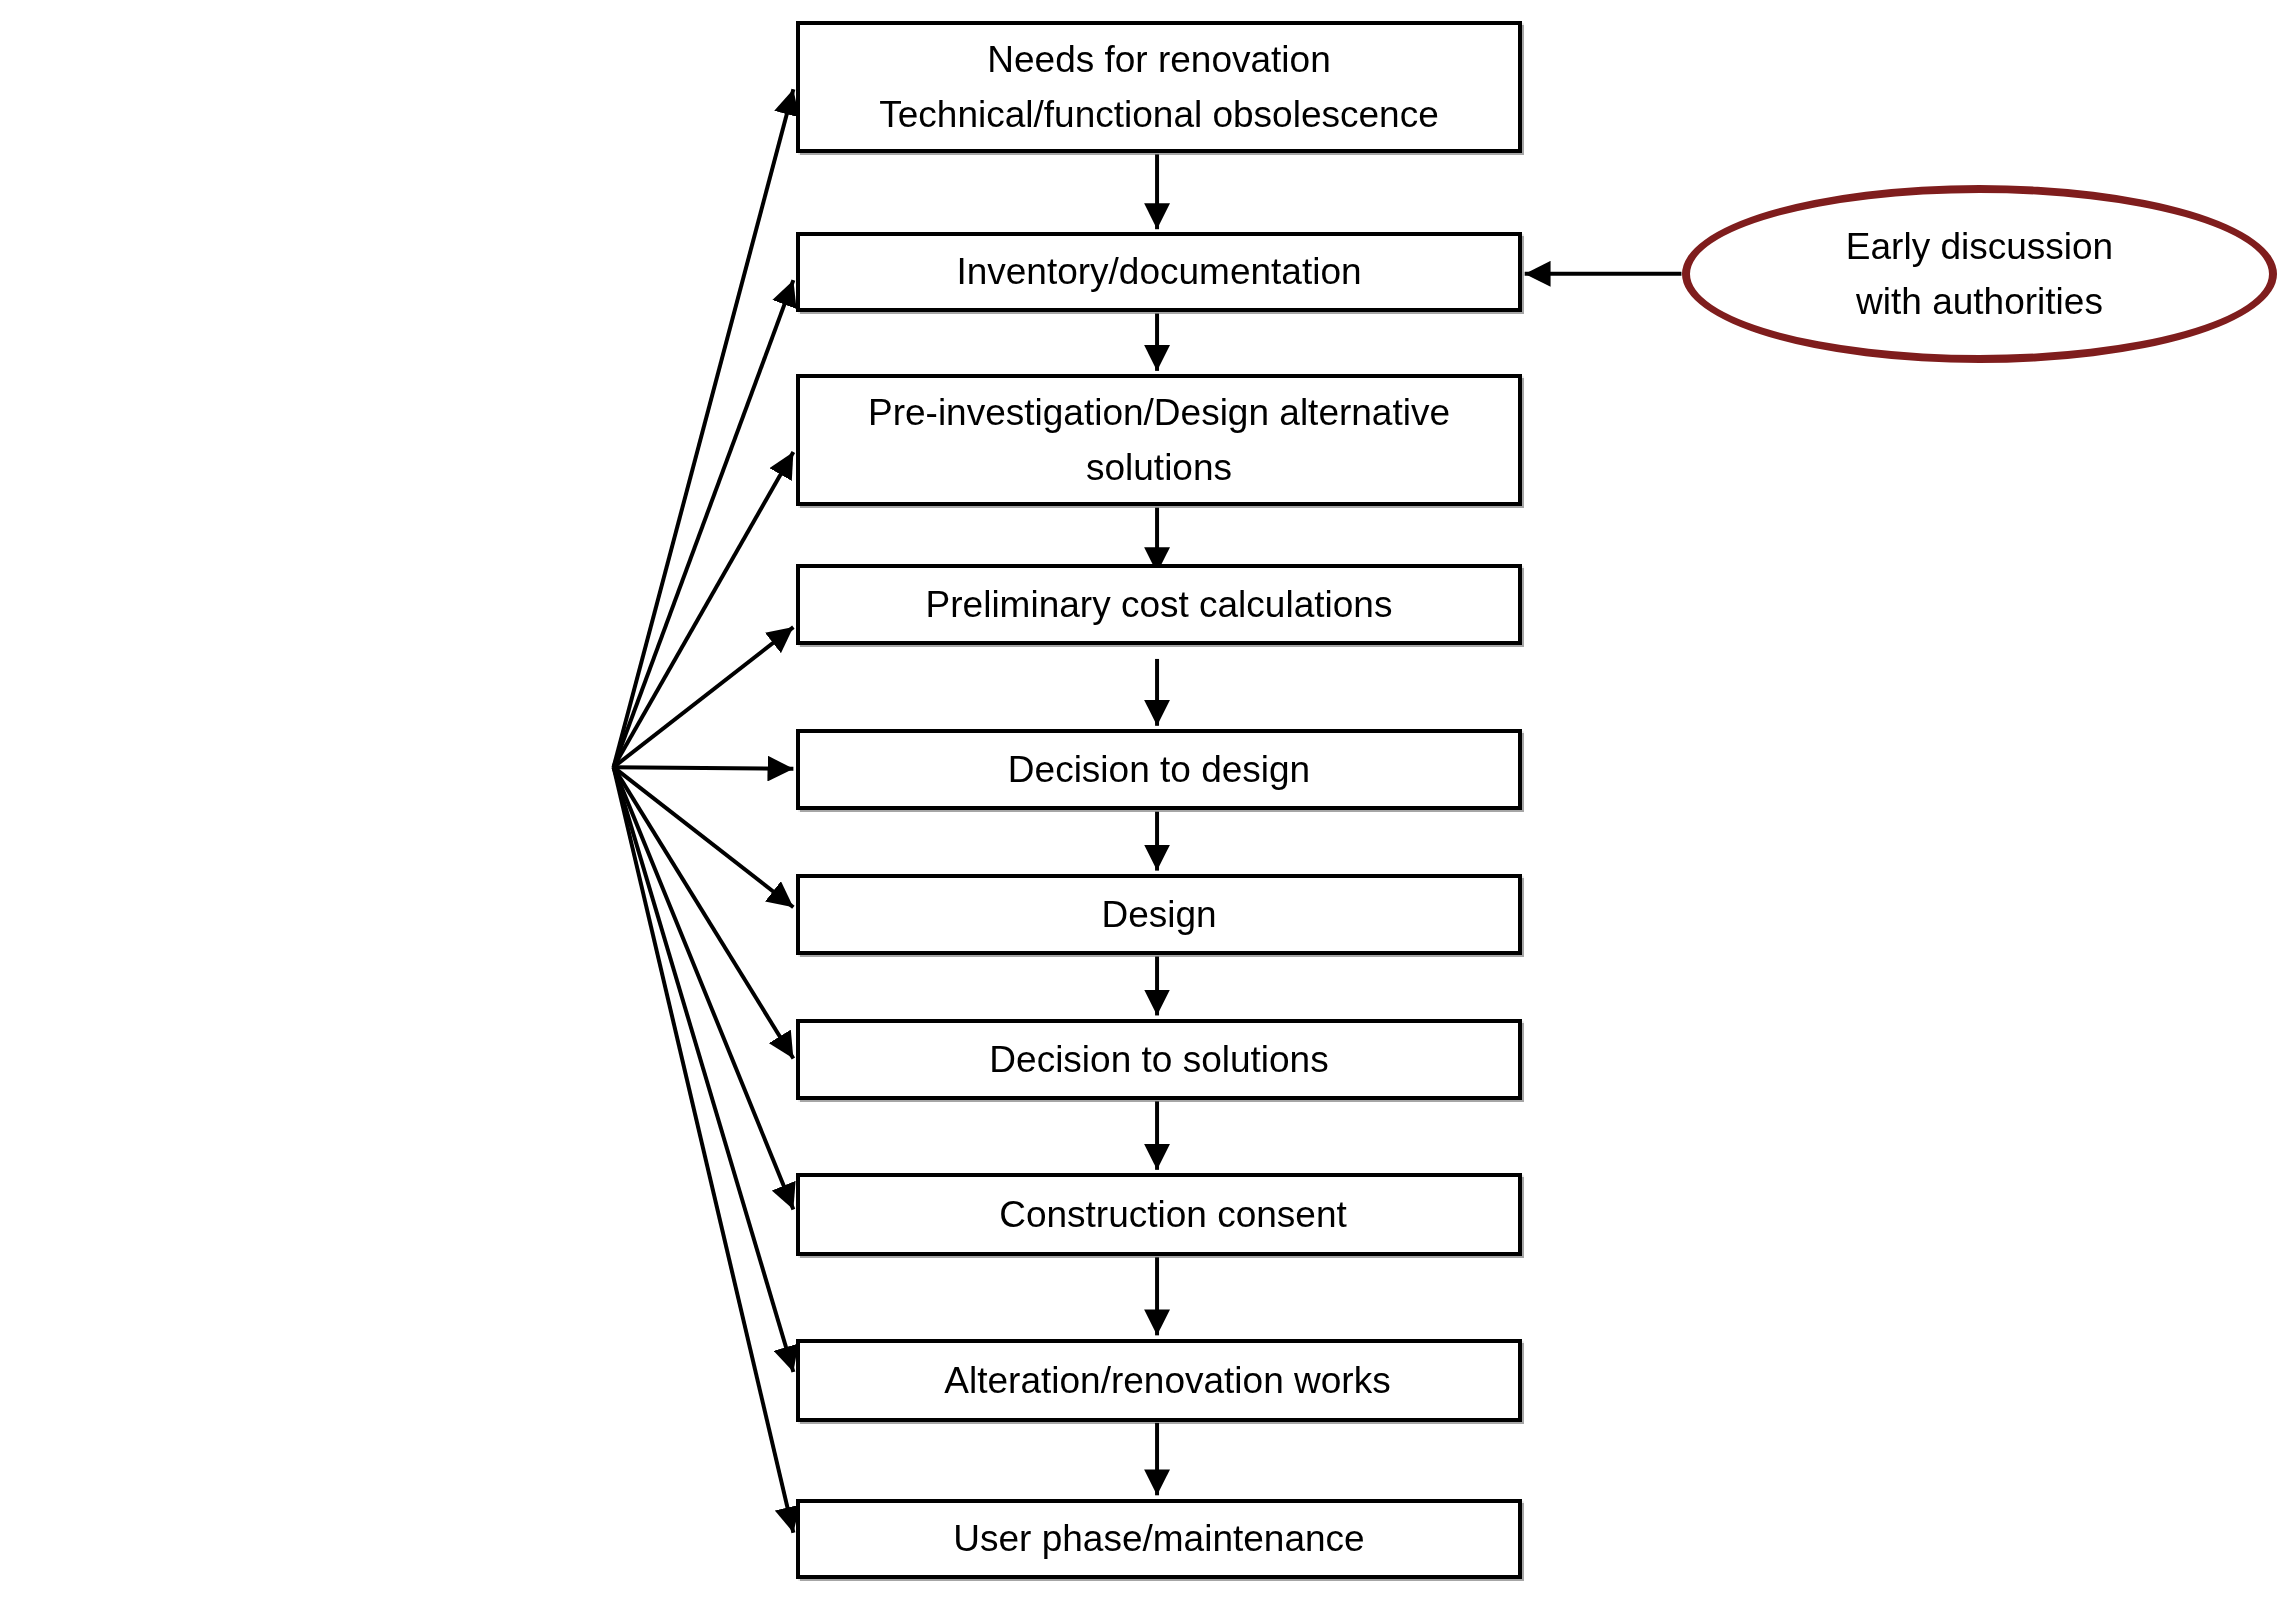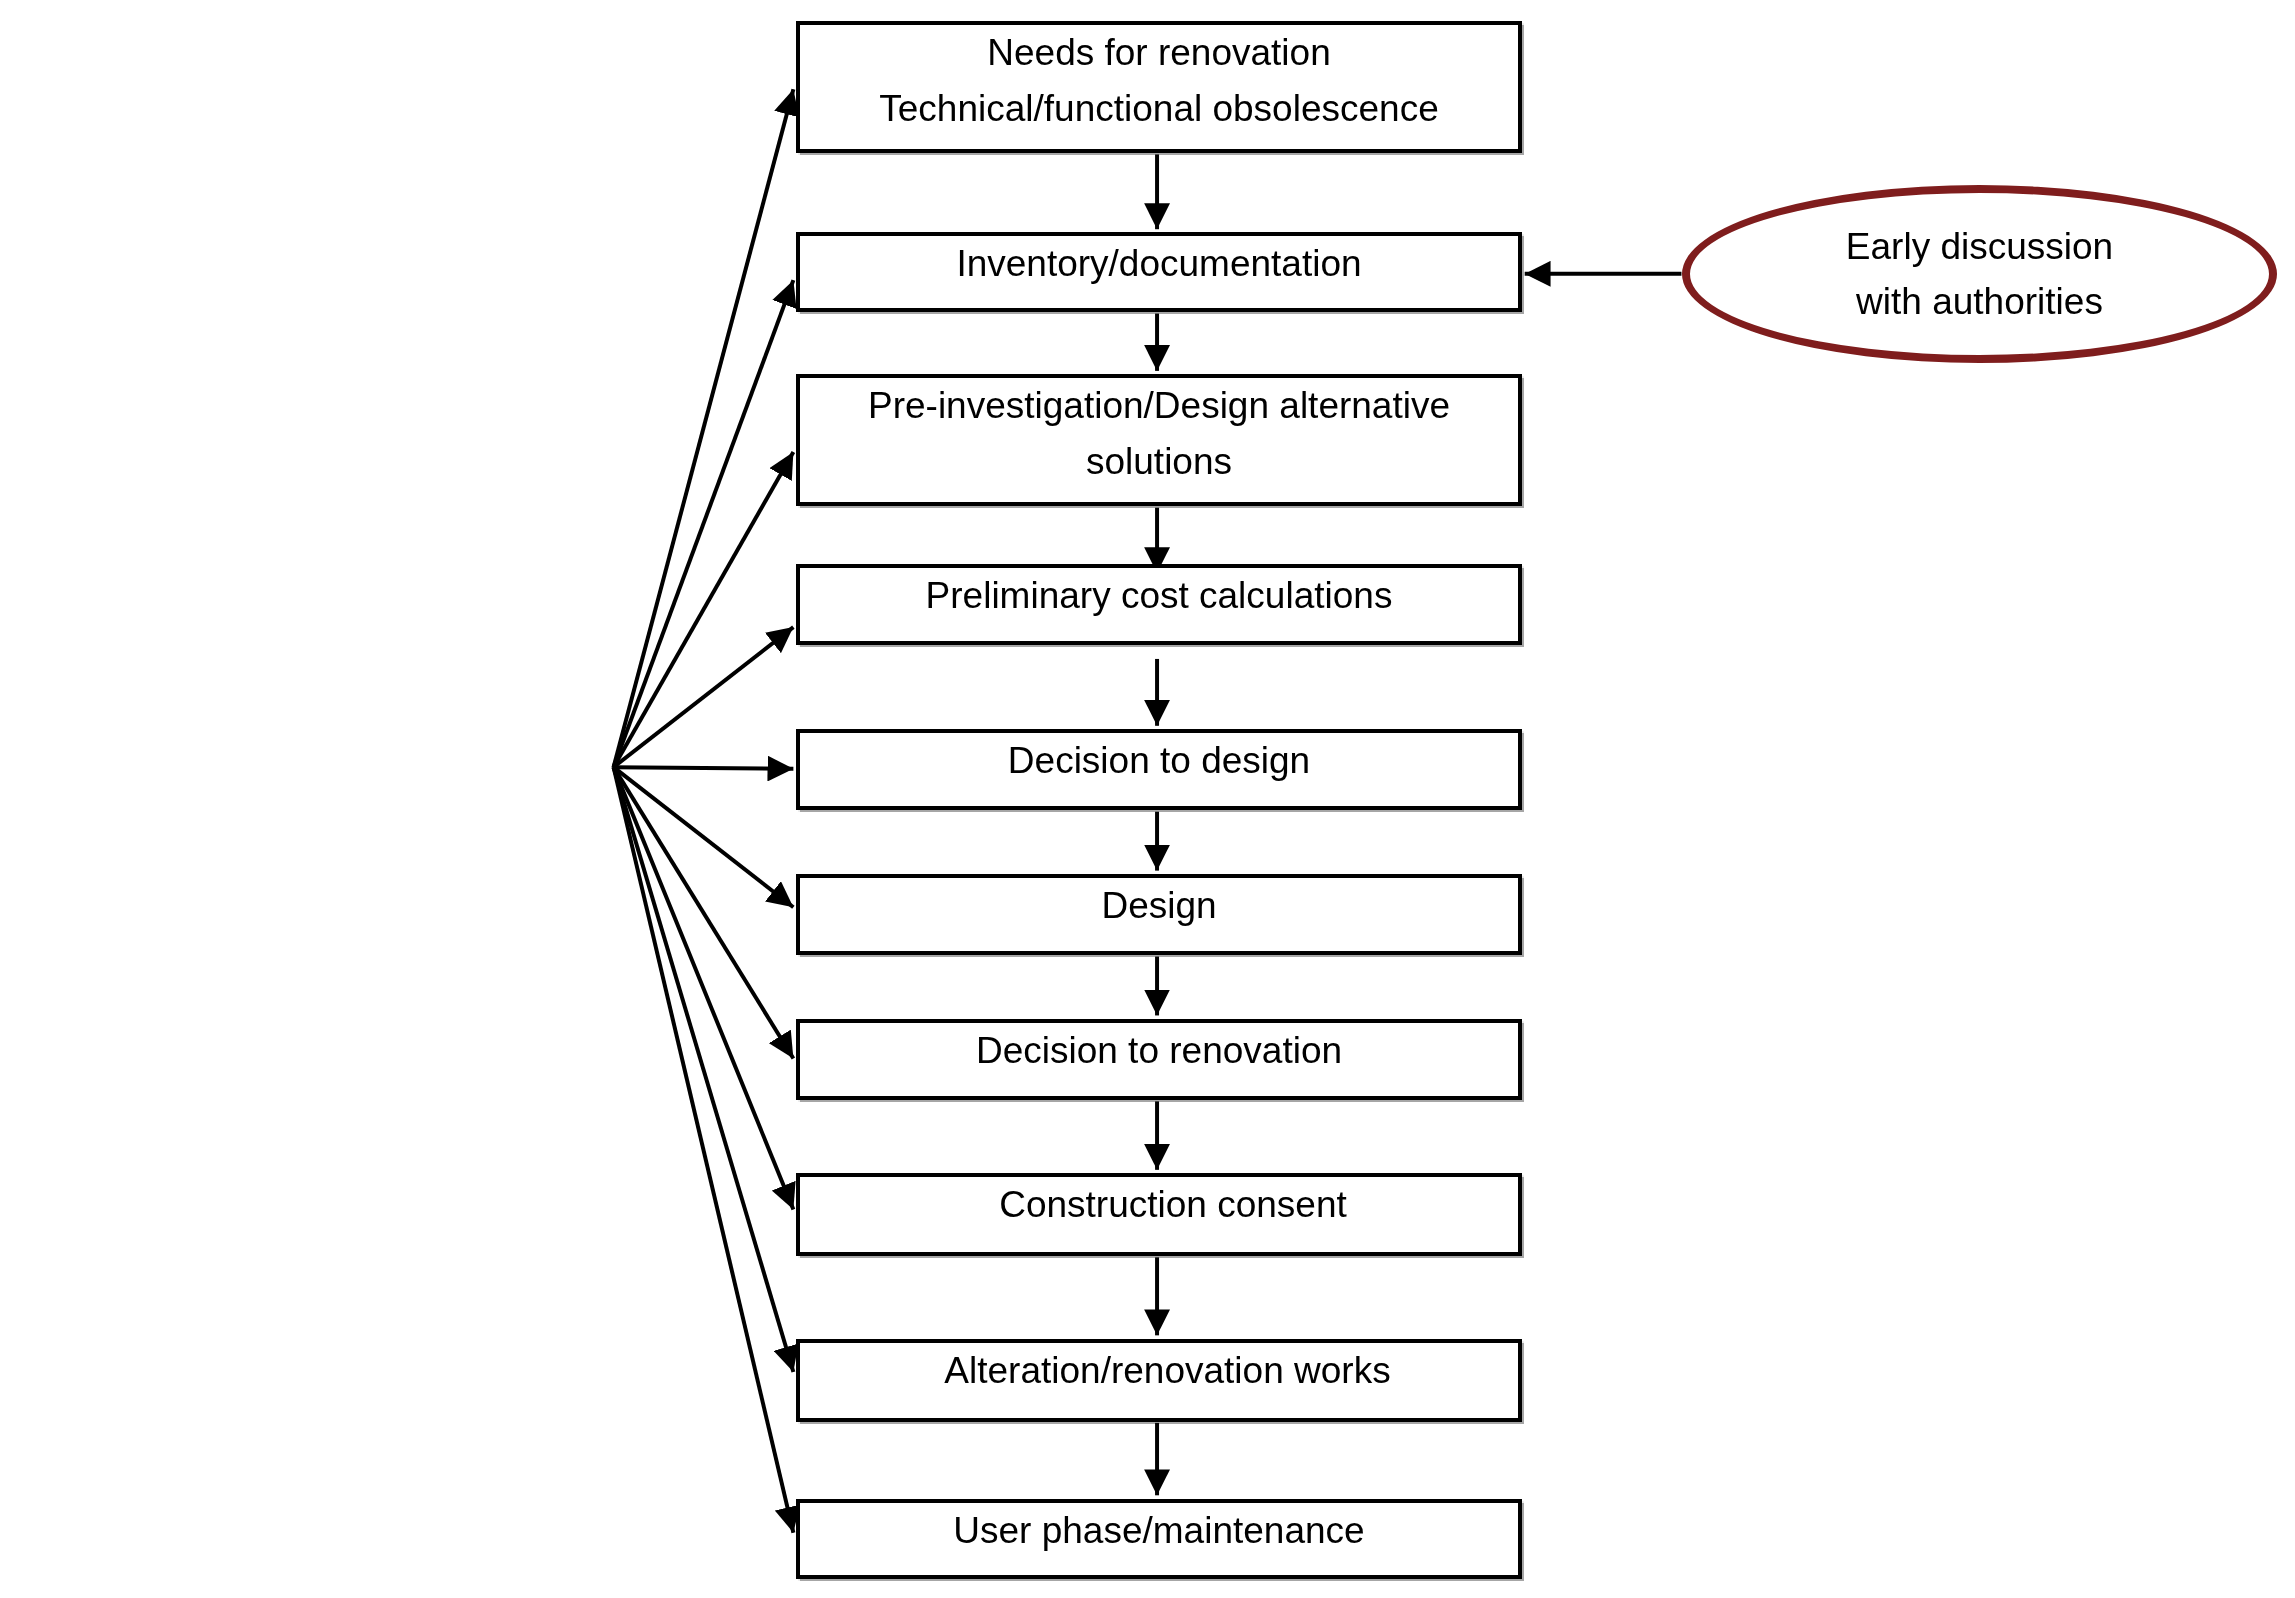--- a/index.html
+++ b/index.html
@@ -24,20 +24,21 @@
   #connector-layer line { stroke: #000000; stroke-width: 5; }
   .flow-box {
     position: absolute;
     left: 796px;
     width: 726px;
     box-sizing: border-box;
     border: 4px solid #000000;
     background: #ffffff;
     box-shadow: 2.4px 2.4px 0.8px rgba(0,0,0,0.35);
     display: flex;
+    align-items: center;
     justify-content: center;
     text-align: center;
     font-size: 37px;
     line-height: 1.5;
     white-space: pre-line;
   }
   .ellipse-node {
     position: absolute;
     box-sizing: border-box;
     border: 8px solid #7f1d1d;
@@ -102,21 +103,21 @@
   <div class="flow-box" style="top:564px;height:81px;">
     <span>Preliminary cost calculations</span>
   </div>
   <div class="flow-box" style="top:729px;height:81px;">
     <span>Decision to design</span>
   </div>
   <div class="flow-box" style="top:874px;height:81px;">
     <span>Design</span>
   </div>
   <div class="flow-box" style="top:1019px;height:81px;">
-    <span>Decision to renovation</span>
+    <span>Decision to solutions</span>
   </div>
   <div class="flow-box" style="top:1173px;height:83px;padding-left:28px;">
     <span>Construction consent</span>
   </div>
   <div class="flow-box" style="top:1339px;height:83px;padding-left:17px;">
     <span>Alteration/renovation works</span>
   </div>
   <div class="flow-box" style="top:1499px;height:80px;">
     <span>User phase/maintenance</span>
   </div>

